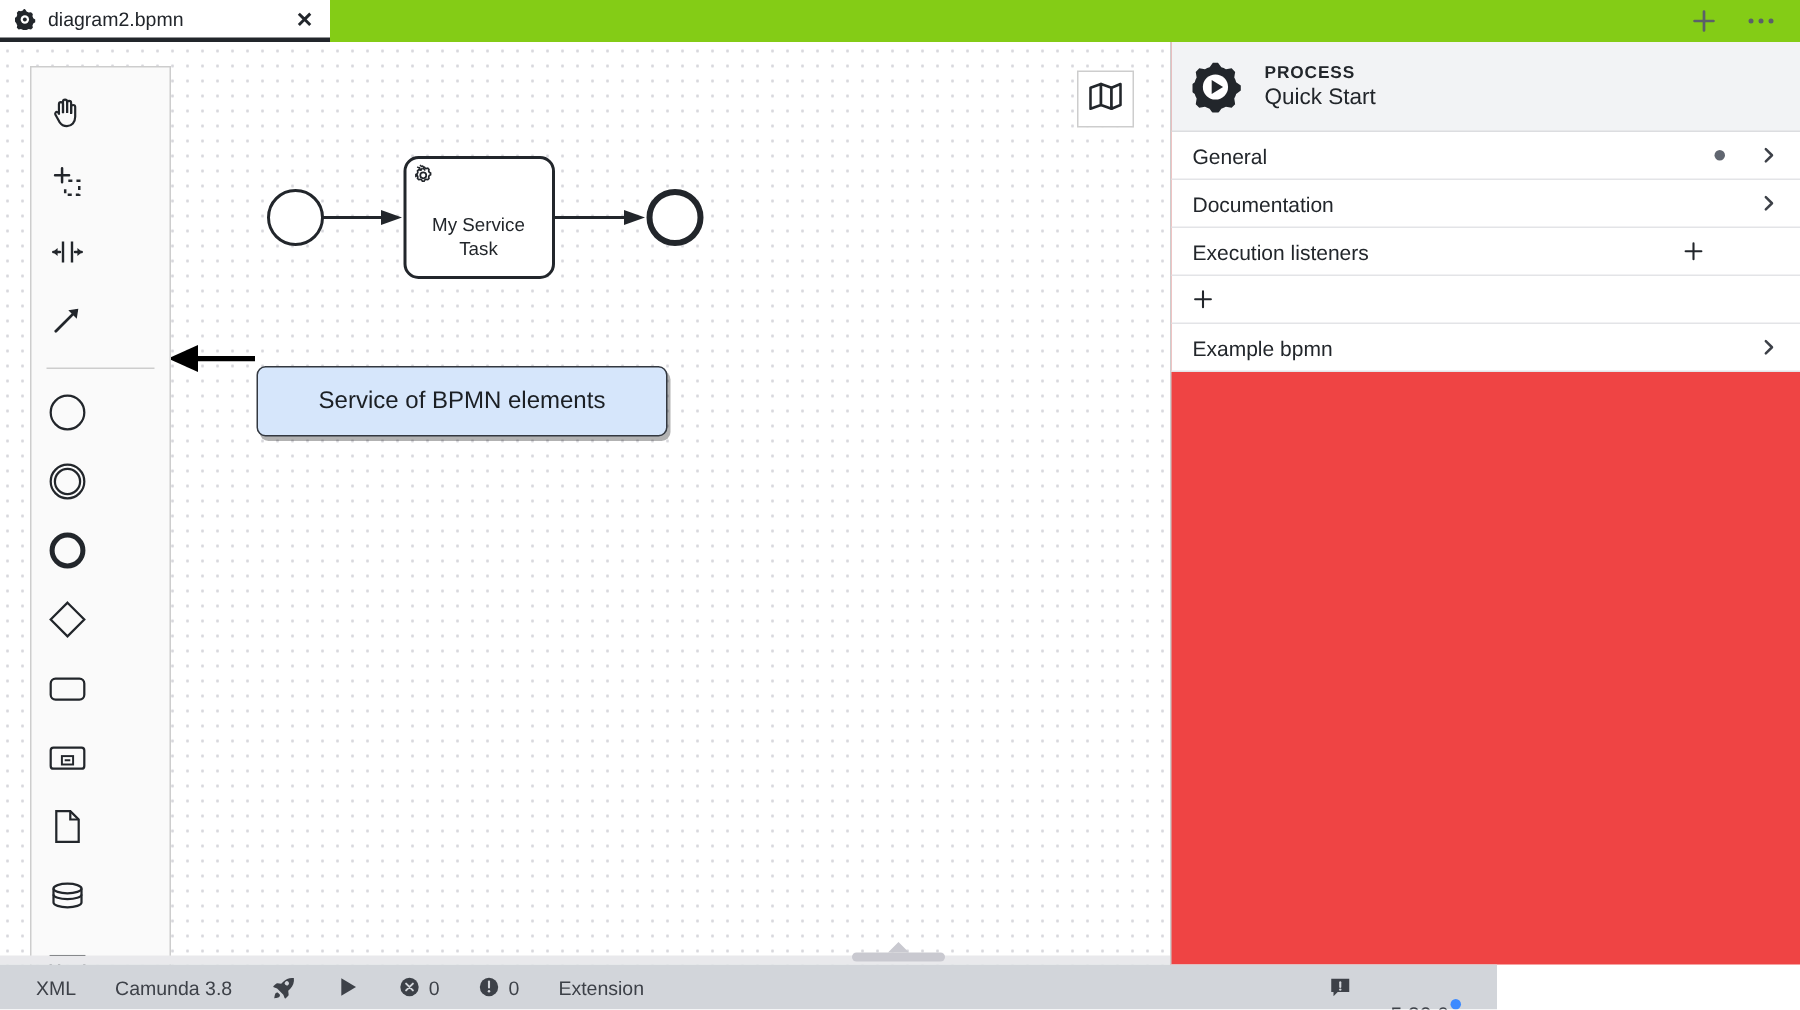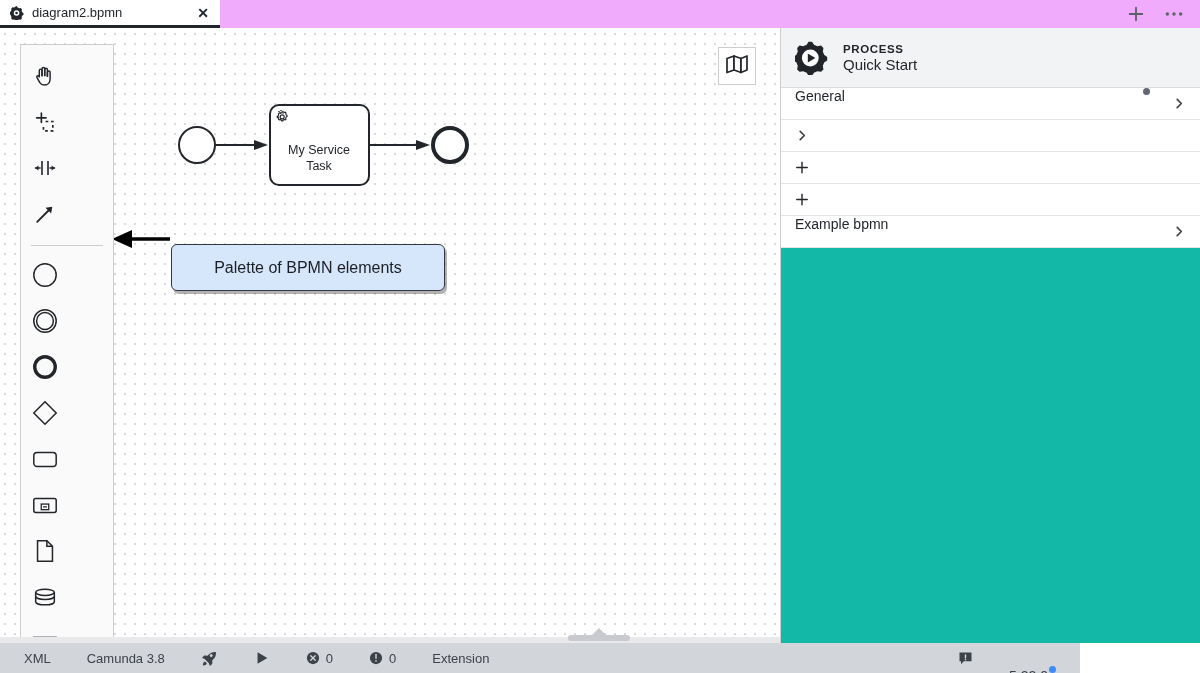--- a/index.html
+++ b/index.html
@@ -7,21 +7,21 @@
     width: 1200px; height: 673px;
     font-family: "Liberation Sans", sans-serif;
     background: #ffffff;
     overflow: hidden;
   }
   .app { position: relative; width: 1200px; height: 673px; }
 
   
   .tabbar {
     position: absolute; top: 0; left: 0; width: 1200px; height: 28px;
-    background: #f0abfc;
+    background: #84cc16;
     display: flex; align-items: stretch;
   }
   .tab {
     width: 220px; height: 28px; background: #ffffff;
     display: flex; align-items: center; gap: 8px;
     padding: 0 10px 0 10px;
     border-bottom: 3px solid #22262b;
     position: relative;
   }
   .tab .tab-icon { width: 14px; height: 14px; display:block; flex: none; }
@@ -99,54 +99,54 @@
   }
   .hscroll-tri {
     position: absolute; left: 592px; bottom: 8px;
     width: 0; height: 0; border-left: 7px solid transparent;
     border-right: 7px solid transparent; border-bottom: 7px solid #c9c9d0;
   }
 
   
   .panel {
     position: absolute; top: 28px; left: 780px; width: 420px; height: 615px;
-    background: #14b8a6; border-left: 1px solid #cdcdcd;
+    background: #ef4444; border-left: 1px solid #cdcdcd;
   }
   .panel-header {
     height: 60px; background: #f2f3f5; display: flex; align-items: center;
     padding: 0 14px; gap: 14px; border-bottom: 1px solid #dcdde0;
   }
   .panel-header .ph-icon { width: 34px; height: 34px; flex: none; }
   .ph-text { display: flex; flex-direction: column; gap: 1px; }
   .ph-kind {
     font-size: 11.5px; font-weight: bold; letter-spacing: 0.6px; color: #22262b;
   }
   .ph-name { font-size: 15px; color: #22262b; text-align: center; }
 
   .prop-row {
-    height: 32px; display: flex; 
+    height: 32px; display: flex; align-items: center;
     padding: 0 14px; border-bottom: 1px solid #e3e4e7;
     cursor: pointer; background: #ffffff;
   }
   .prop-label { font-size: 14px; color: #22262b; flex: 1; }
   .prop-dot {
     width: 7px; height: 7px; border-radius: 50%; background: #616670;
     margin-right: 22px; flex: none;
   }
   .prop-chev { width: 14px; color: #3d4148; display:flex; align-items:center; justify-content:center; }
   .prop-plus {
     width: 14px; color: #22262b; display:flex; align-items:center; justify-content:center;
     margin-right: 50px;
   }
 
   
   .statusbar {
-    position: absolute; left: 0; top: 643px; width: 1080px; height: 30px;
+    position: absolute; left: 0; top: 643px; width: 998px; height: 30px;
     background: #d2d5da; display: flex; align-items: center;
-    padding: 0 14px; gap: 16px;
+    padding: 0 14px; gap: 6px;
   }
   .sb-item {
     display: flex; align-items: center; gap: 6px;
     font-size: 13px; color: #3d4148; cursor: pointer;
     padding: 0 10px; height: 30px;
   }
   .sb-icon { display: flex; align-items: center; justify-content: center; }
   .sb-spacer { flex: 1; }
   .sb-count { font-size: 13px; color: #3d4148; }
   .sb-version { font-size: 14px; color: #3d4148; position: relative; padding-right: 8px; margin-top: 36px; }
@@ -346,21 +346,21 @@
       <span>
         <svg viewBox="0 0 24 20" width="24" height="20" fill="none" stroke="#22262b" stroke-width="1.7" stroke-linejoin="round">
           <path d="M2 4.5l7-2.5v14l-7 2.5z" fill="#ffffff"></path>
           <path d="M9 2l7 2.5v14L9 16z" fill="#ffffff"></path>
           <path d="M16 4.5l6-2.5v14l-6 2.5z" fill="#ffffff"></path>
         </svg>
       </span>
     </div>
 
     <div class="callout">
-      <span>Palette of BPMN elements</span>
+      <span>Service of BPMN elements</span>
     </div>
 
     <div class="hscroll-track"></div>
     <div class="hscroll-tri"></div>
     <div class="hscroll-thumb"></div>
   </div>
 
   <div class="panel">
     <div class="panel-header">
       <span class="ph-icon">
@@ -380,28 +380,30 @@
       <span class="prop-label">General</span>
       <span class="prop-dot"></span>
       <span class="prop-chev">
         <svg viewBox="0 0 12 14" width="11" height="13" fill="none" stroke="#3d4148" stroke-width="1.8" stroke-linecap="round" stroke-linejoin="round">
             <path d="M3.5 2.5L8 7l-4.5 4.5"></path>
           </svg>
       </span>
     </div>
 
     <div class="prop-row">
+      <span class="prop-label">Documentation</span>
       <span class="prop-chev">
         <svg viewBox="0 0 12 14" width="11" height="13" fill="none" stroke="#3d4148" stroke-width="1.8" stroke-linecap="round" stroke-linejoin="round">
             <path d="M3.5 2.5L8 7l-4.5 4.5"></path>
           </svg>
       </span>
     </div>
 
     <div class="prop-row">
+      <span class="prop-label">Execution listeners</span>
       <span class="prop-plus">
         <svg viewBox="0 0 16 16" width="15" height="15">
             <path d="M8 2v12M2 8h12" stroke="#22262b" stroke-width="1.6" stroke-linecap="round"></path>
           </svg>
       </span>
     </div>
 
     <div class="prop-row">
       <span class="prop-plus">
         <svg viewBox="0 0 16 16" width="15" height="15">

